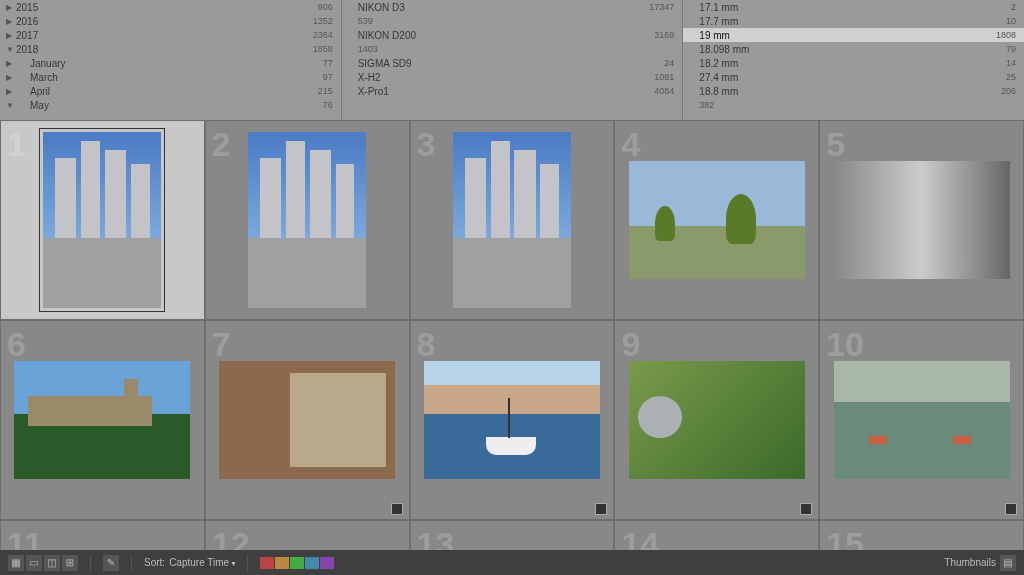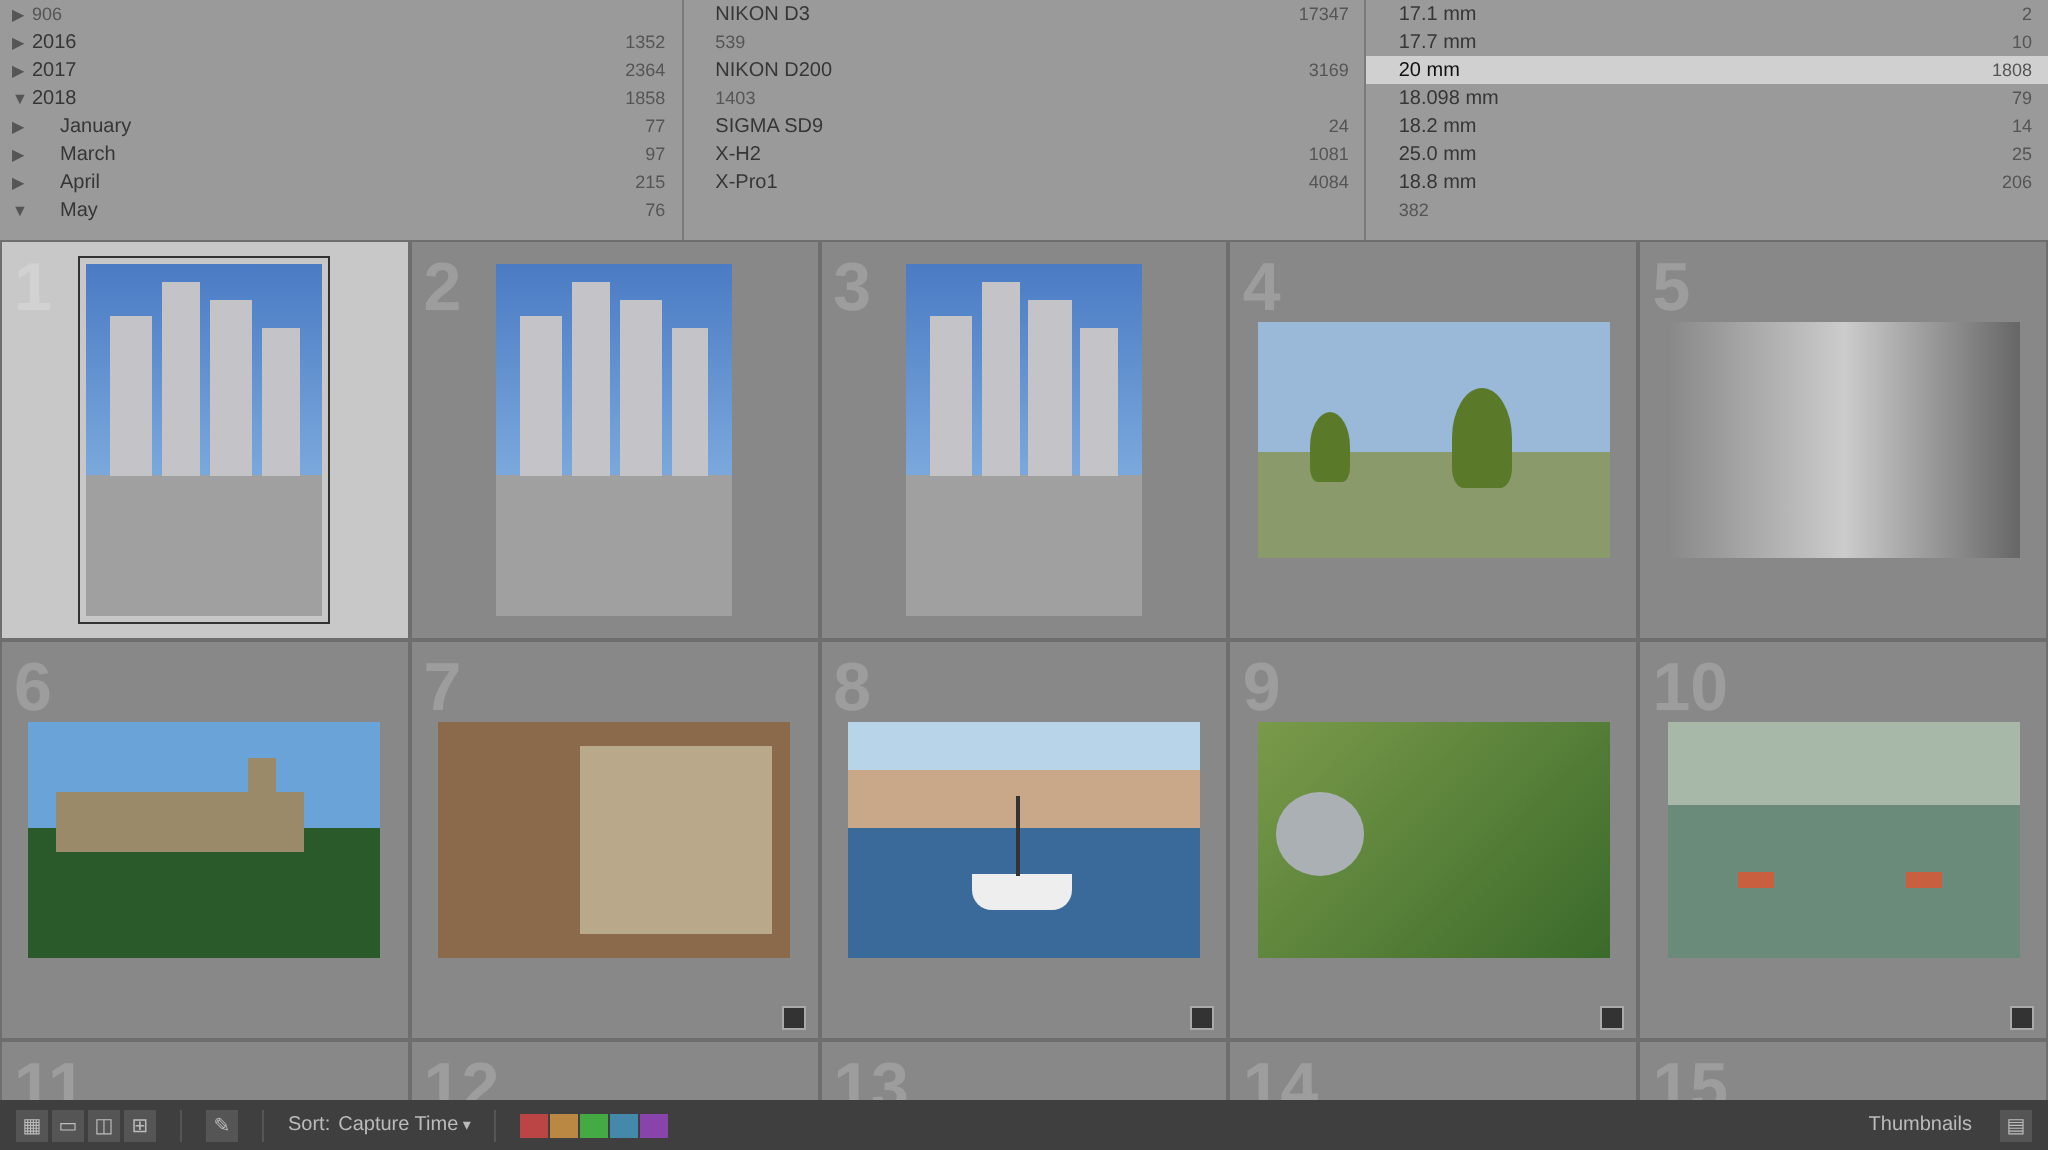--- a/index.html
+++ b/index.html
@@ -43,29 +43,30 @@
 
   
   .toolbar { position: absolute; bottom: 0; left: 0; right: 0; height: 25px; background: #3f3f3f; display: flex; align-items: center; padding: 0 8px; gap: 8px; color: #bbb; font-size: 10px; }
   .tb-btn { width: 16px; height: 16px; background: #555; display: inline-flex; align-items: center; justify-content: center; cursor: pointer; }
   .tb-group { display: flex; gap: 2px; }
   .divider { width: 1px; height: 16px; background: #555; margin: 0 4px; }
   .sort { display: flex; align-items: flex-start; gap: 4px; }
   .dd::after { content: " ▾"; font-size: 8px; }
   .color-labels { display: flex; gap: 1px; }
   .clbl { width: 14px; height: 12px; }
-  .tb-right { margin-left: auto; display: flex; align-items: center; gap: 14px; }
+  .tb-right { margin-left: auto; display: flex; align-items: center; gap: 4px; }
 </style>
 </head>
 <body>
 
 <div class="top-panels">
   <div class="panel" id="panel-years">
       <div class="row">
         <span class="tri">▶</span>
+        <span class="label">2015</span>
         <span class="count">906</span>
       </div>
       <div class="row">
         <span class="tri">▶</span>
         <span class="label">2016</span>
         <span class="count">1352</span>
       </div>
       <div class="row">
         <span class="tri">▶</span>
         <span class="label">2017</span>
@@ -138,36 +139,36 @@
         <span class="label">17.1 mm</span>
         <span class="count">2</span>
       </div>
       <div class="row">
         <span class="tri"></span>
         <span class="label">17.7 mm</span>
         <span class="count">10</span>
       </div>
       <div class="row sel">
         <span class="tri"></span>
-        <span class="label">20 mm</span>
+        <span class="label">19 mm</span>
         <span class="count">1808</span>
       </div>
       <div class="row">
         <span class="tri"></span>
         <span class="label">18.098 mm</span>
         <span class="count">79</span>
       </div>
       <div class="row">
         <span class="tri"></span>
         <span class="label">18.2 mm</span>
         <span class="count">14</span>
       </div>
       <div class="row">
         <span class="tri"></span>
-        <span class="label">25.0 mm</span>
+        <span class="label">27.4 mm</span>
         <span class="count">25</span>
       </div>
       <div class="row">
         <span class="tri"></span>
         <span class="label">18.8 mm</span>
         <span class="count">206</span>
       </div>
       <div class="row">
         <span class="tri"></span>
         <span class="count">382</span>

